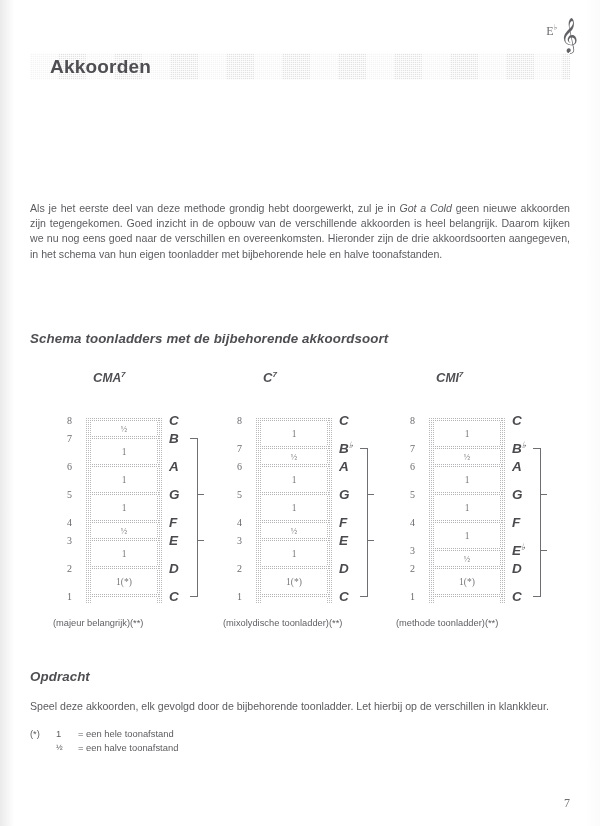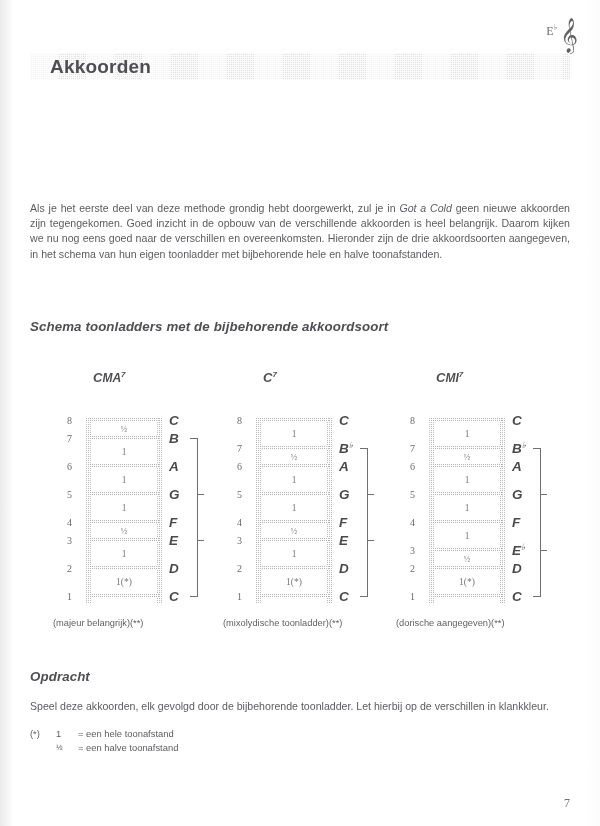--- a/index.html
+++ b/index.html
@@ -61,21 +61,21 @@
     font-size:10.6px;line-height:15.4px;
     text-align:justify;color:#5c5c60;
   }
   .intro i{}
 
   .h2{
     position:absolute;left:30px;
     font-size:13.3px;font-weight:bold;font-style:italic;
     color:#4f4f53;letter-spacing:.1px;
   }
-  #schema-heading{top:308px;}
+  #schema-heading{top:320px;}
   #opdracht-heading{top:658px;}
 
   .opdracht-text{
     position:absolute;left:30px;top:688px;width:545px;
     font-size:10.6px;line-height:15px;color:#5c5c60;
   }
 
   
   .footnotes{position:absolute;left:30px;top:727px;width:545px;color:#5c5c60;}
   .fn-row{display:flex;font-size:9.4px;line-height:13.5px;}
@@ -299,21 +299,21 @@
         <div class="note" style="top: 180px; left: 114px;">E<sup>♭</sup></div>
         <div class="note" style="top: 198px; left: 114px;">D</div>
         <div class="note" style="top: 226px; left: 114px;">C</div>
         <div class="bracket" style="left: 142px; top: 78px; height: 148px;">
           <div class="vline" style="height:100%"></div>
           <div class="hl" style="top:0"></div>
           <div class="hl" style="top:148px"></div>
           <div class="tick" style="top: 46px;"></div>
           <div class="tick" style="top: 102px;"></div>
         </div>
-        <div class="caption">(dorische aangegeven)(**)</div>
+        <div class="caption">(methode toonladder)(**)</div>
       </div>
     </div>
 
   <div class="footnotes">
     <div class="fn-row">
       <span class="fn-mark">(*)</span>
       <span class="fn-sym">1</span>
       <span>= een hele toonafstand</span>
     </div>
     <div class="fn-row">

